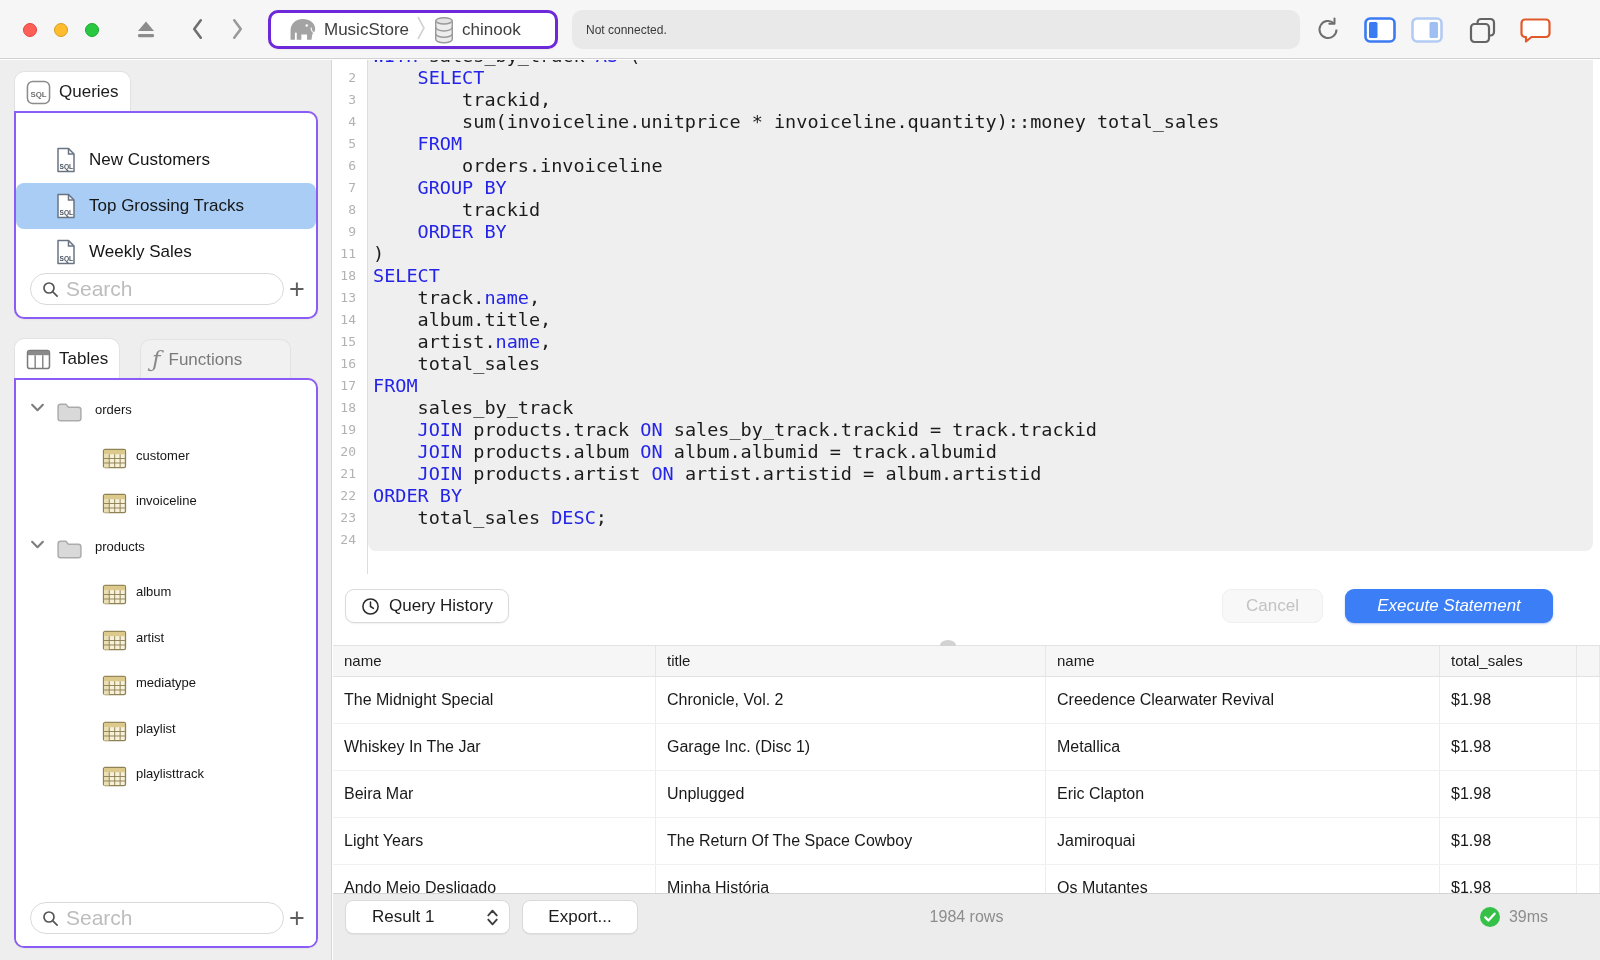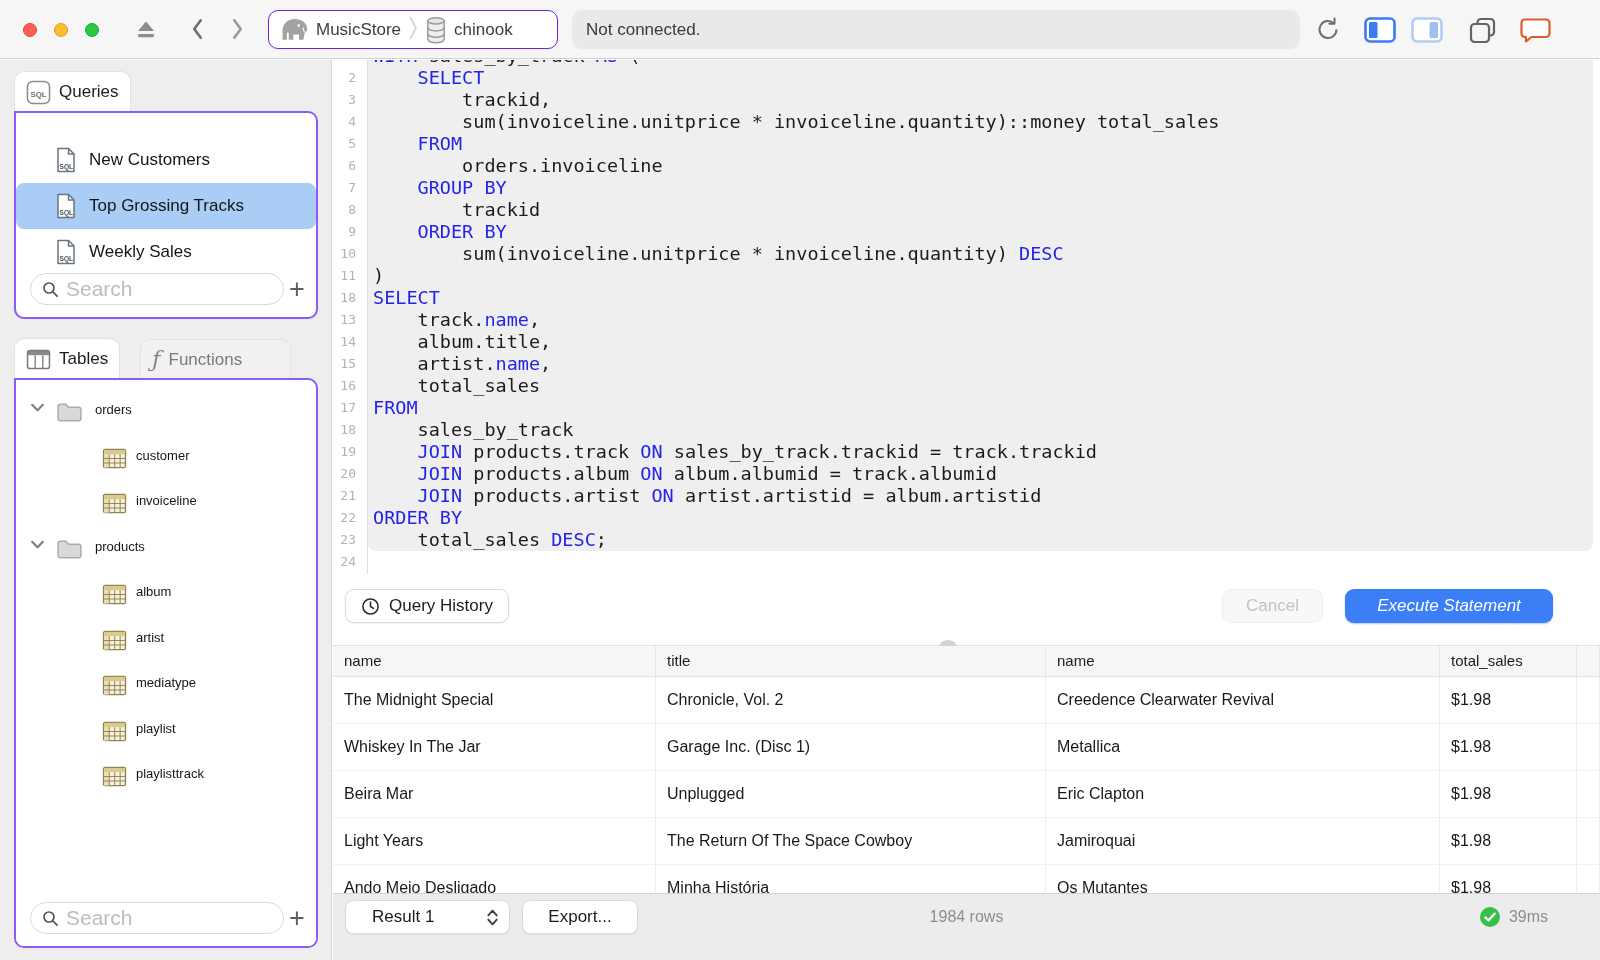--- a/index.html
+++ b/index.html
@@ -6,24 +6,24 @@
   html,body { width:1600px; height:960px; font-family:"Liberation Sans", sans-serif; background:#fff; overflow:hidden; }
   .app { position:relative; width:1600px; height:960px; background:#fff; overflow:hidden; }
 
   
   .toolbar { position:absolute; left:0; top:0; width:1600px; height:59px; background:#f6f6f6; border-bottom:1px solid #d1d1d1; }
   .tl { position:absolute; top:23px; width:14px; height:14px; border-radius:50%; }
   .tl.red { left:23px; background:#ff5f57; border:0.5px solid #e0443e; }
   .tl.yellow { left:54px; background:#febc2e; border:0.5px solid #d79e23; }
   .tl.green { left:85px; background:#28c840; border:0.5px solid #1ea82f; }
   .tb-icon { position:absolute; display:flex; align-items:center; justify-content:center; }
-  .breadcrumb { position:absolute; left:268px; top:10px; width:290px; height:39px; background:#fff; border:1px solid #6d28d9; border-radius:10px; display:flex; align-items:center; padding:0 9px; box-shadow:0 0.5px 1.5px rgba(0,0,0,.05); }
+  .breadcrumb { position:absolute; left:268px; top:10px; width:290px; height:39px; background:#fff; border:3px solid #6d28d9; border-radius:10px; display:flex; align-items:center; padding:0 15px; box-shadow:0 0.5px 1.5px rgba(0,0,0,.05); }
   .bc-seg { display:flex; align-items:center; gap:7px; font-size:17px; color:#3e3e3e; }
   .bc-sep { margin:0 7px; }
-  .status-pill { position:absolute; left:572px; top:10px; width:728px; height:39px; background:#e9e9e9; border-radius:10px; display:flex; align-items:center; padding-left:14px; font-size:17px; color:#3a3a3a; }
+  .status-pill { position:absolute; left:572px; top:10px; width:728px; height:39px; background:#e9e9e9; border-radius:10px; display:flex; align-items:center; padding-left:14px; font-size:12px; color:#3a3a3a; }
 
   
   .sidebar { position:absolute; left:0; top:60px; width:332px; height:900px; background:#eeeeee; border-right:1px solid #d6d6d6; }
   .tab { display:flex; align-items:center; gap:8px; font-size:17px; color:#1c1c1c; background:#fff; border:1px solid #e2e2e2; border-bottom:none; border-radius:10px 10px 0 0; padding:0 11px; position:absolute; height:41px; }
   .tab.unsel { background:#f1f1f1; color:#7a7a7a; height:40px; }
   .panel { position:absolute; background:#fff; border:2px solid #8b5cf6; border-radius:0 10px 10px 10px; box-shadow:0 0.5px 2px rgba(0,0,0,.04); overflow:hidden; }
   .q-tab { left:14px; top:11px; }
   .q-panel { left:14px; top:51px; width:304px; height:208px; }
   .q-list { padding-top:24px; }
   .q-row { height:46px; display:flex; align-items:center; gap:13px; padding-left:40px; font-size:17px; color:#161616; }
@@ -394,24 +394,20 @@
           </div>
           <div class="line">
             <span class="ln">8</span>
             <span class="code"><span>        trackid</span></span>
           </div>
           <div class="line">
             <span class="ln">9</span>
             <span class="code"><span>    </span><span class="k">ORDER BY</span></span>
           </div>
           <div class="line">
-            <span class="ln">10</span>
-            <span class="code"><span>        sum(invoiceline.unitprice * invoiceline.quantity) </span><span class="k">DESC</span></span>
-          </div>
-          <div class="line">
             <span class="ln">11</span>
             <span class="code"><span>)</span></span>
           </div>
           <div class="line">
             <span class="ln">18</span>
             <span class="code"><span class="k">SELECT</span></span>
           </div>
           <div class="line">
             <span class="ln">13</span>
             <span class="code"><span>    track.</span><span class="k">name</span><span>,</span></span>

